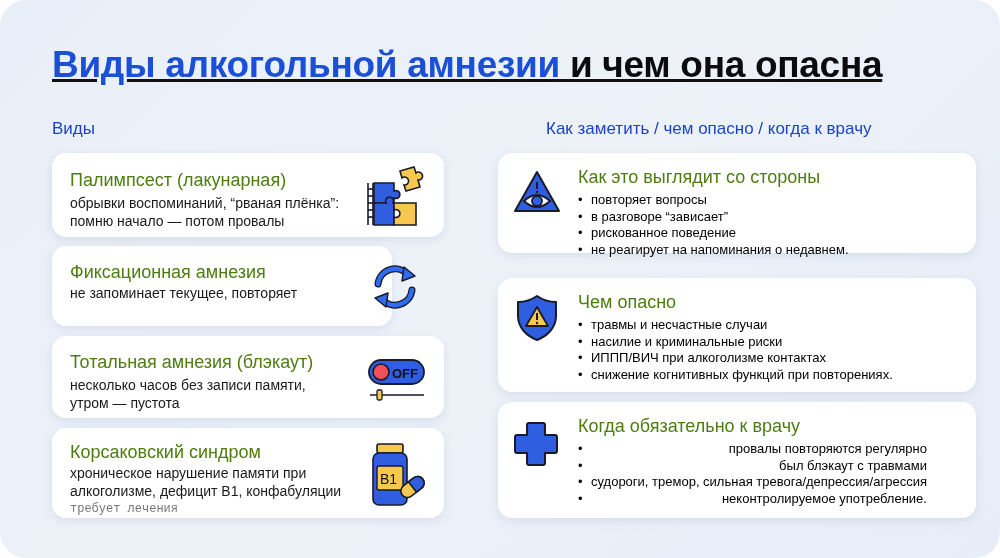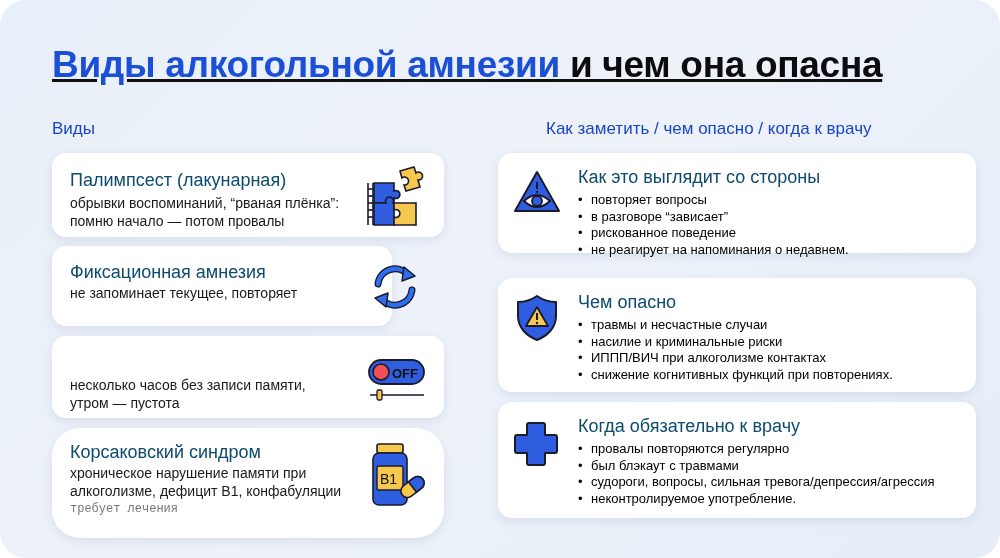--- a/index.html
+++ b/index.html
@@ -16,21 +16,21 @@
   }
   .title .accent { color: #1a4fd6; }
   .title .rest { color: #0b0b10; }
   .section-title {
     position: absolute; font-size: 17px; color: #1a44c8; white-space: nowrap;
   }
   .card {
     position: absolute; background: #ffffff; border-radius: 14px;
     box-shadow: 0 3px 10px rgba(120,140,180,0.18);
   }
-  .card .h { position: absolute; font-size: 18px; color: #0c4a6e; white-space: nowrap; }
+  .card .h { position: absolute; font-size: 18px; color: #4d7c0f; white-space: nowrap; }
   .card .d { position: absolute; font-size: 14px; color: #1a1a1a; line-height: 18px; }
   .card .note { font-size: 12px; color: #777; font-family: Liberation Mono, monospace; }
   .card .icon { position: absolute; }
   .card ul { position: absolute; list-style: none; font-size: 13px; line-height: 16.5px; color: #000000; }
   .card ul li { padding-left: 13px; position: relative; white-space: nowrap; }
   .card ul li::before { content: "•"; position: absolute; left: 0; top: 0; }
 </style>
 </head>
 <body>
 
@@ -78,36 +78,37 @@
         <path d="M8 22 A17 17 0 0 1 38 13" fill="none" stroke="#2f6df0" stroke-width="4.5" stroke-linecap="round"></path>
         <path d="M34 5 L45 14 L32 19 Z" fill="#2f6df0" stroke="#1a1a2a" stroke-width="1.5" stroke-linejoin="round"></path>
         <path d="M42 28 A17 17 0 0 1 12 37" fill="none" stroke="#1a1a2a" stroke-width="7" stroke-linecap="round"></path>
         <path d="M42 28 A17 17 0 0 1 12 37" fill="none" stroke="#2f6df0" stroke-width="4.5" stroke-linecap="round"></path>
         <path d="M16 45 L5 36 L18 31 Z" fill="#2f6df0" stroke="#1a1a2a" stroke-width="1.5" stroke-linejoin="round"></path>
       </svg>
     </div>
   </div>
 
   <div class="card" style="left:52px; top:336px; width:392px; height:82px;">
+    <div class="h" style="left:18px; top:16px;">Тотальная амнезия (блэкаут)</div>
     <div class="d" style="left:18px; top:40px;">
       <div>несколько часов без записи памяти,</div>
       <div>утром — пустота</div>
     </div>
     <div class="icon" style="left:316px; top:22px; width:58px; height:44px;">
       <svg width="58" height="44" viewBox="0 0 58 44">
         <rect x="1" y="2" width="55" height="24" rx="12" fill="#2f5fe0" stroke="#1a1a2a" stroke-width="1.8"></rect>
         <circle cx="13" cy="14" r="8" fill="#f0505a" stroke="#1a1a2a" stroke-width="1.6"></circle>
         <text x="24" y="20" font-family="Liberation Sans, sans-serif" font-size="13" font-weight="bold" fill="#111">OFF</text>
         <line x1="2" y1="37" x2="56" y2="37" stroke="#1a1a2a" stroke-width="1.6"></line>
         <rect x="9" y="32" width="5" height="10" rx="1.5" fill="#f6c94e" stroke="#1a1a2a" stroke-width="1.3"></rect>
       </svg>
     </div>
   </div>
 
-  <div class="card" style="left:52px; top:428px; width:392px; height:110px;border-radius:28px;">
+  <div class="card" style="left:52px; top:428px; width:392px; height:90px;">
     <div class="h" style="left:18px; top:14px;">Корсаковский синдром</div>
     <div class="d" style="left:18px; top:36px;">
       <div>хроническое нарушение памяти при</div>
       <div>алкоголизме, дефицит B1, конфабуляции</div>
       <div class="note">требует лечения</div>
     </div>
     <div class="icon" style="left:318px; top:14px; width:56px; height:66px;">
       <svg width="56" height="66" viewBox="0 0 56 66">
         <rect x="7" y="2" width="26" height="9" rx="2" fill="#f6c94e" stroke="#1a1a2a" stroke-width="1.6"></rect>
         <rect x="3" y="11" width="34" height="52" rx="6" fill="#2f5fe0" stroke="#1a1a2a" stroke-width="1.6"></rect>
@@ -153,28 +154,28 @@
     </div>
     <div class="h" style="left:80px; top:14px;text-align:right;">Чем опасно</div>
     <ul style="left:80px; top:39px;">
       <li>травмы и несчастные случаи</li>
       <li>насилие и криминальные риски</li>
       <li>ИППП/ВИЧ при алкоголизме контактах</li>
       <li>снижение когнитивных функций при повторениях.</li>
     </ul>
   </div>
 
-  <div class="card" style="left:498px; top:402px; width:478px; height:116px;">
+  <div class="card" style="left:498px; top:402px; width:478px; height:116px;text-align:right;">
     <div class="icon" style="left:14px; top:18px; width:48px; height:48px;">
       <svg width="48" height="48" viewBox="0 0 48 48">
         <path d="M17 3 H31 a2 2 0 0 1 2 2 V15 H43 a2 2 0 0 1 2 2 V31 a2 2 0 0 1 -2 2 H33 V43 a2 2 0 0 1 -2 2 H17 a2 2 0 0 1 -2 -2 V33 H5 a2 2 0 0 1 -2 -2 V17 a2 2 0 0 1 2 -2 H15 V5 a2 2 0 0 1 2 -2 Z" fill="#2f5fe0" stroke="#1a1a2a" stroke-width="2" stroke-linejoin="round"></path>
       </svg>
     </div>
     <div class="h" style="left:80px; top:14px;">Когда обязательно к врачу</div>
     <ul style="left:80px; top:39px;">
       <li>провалы повторяются регулярно</li>
       <li>был блэкаут с травмами</li>
-      <li>судороги, вопросы, сильная тревога/депрессия/агрессия</li>
+      <li>судороги, тремор, сильная тревога/депрессия/агрессия</li>
       <li>неконтролируемое употребление.</li>
     </ul>
   </div>
 
 </div>
 
 </body></html>

